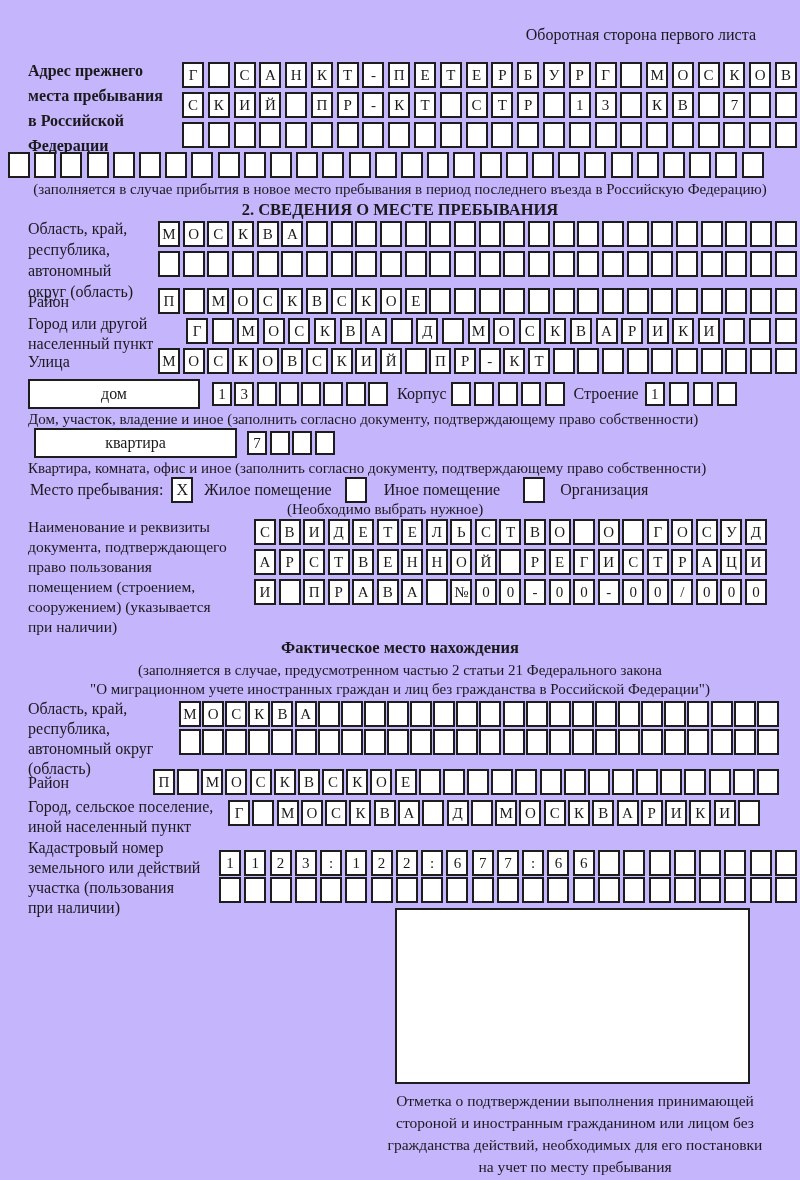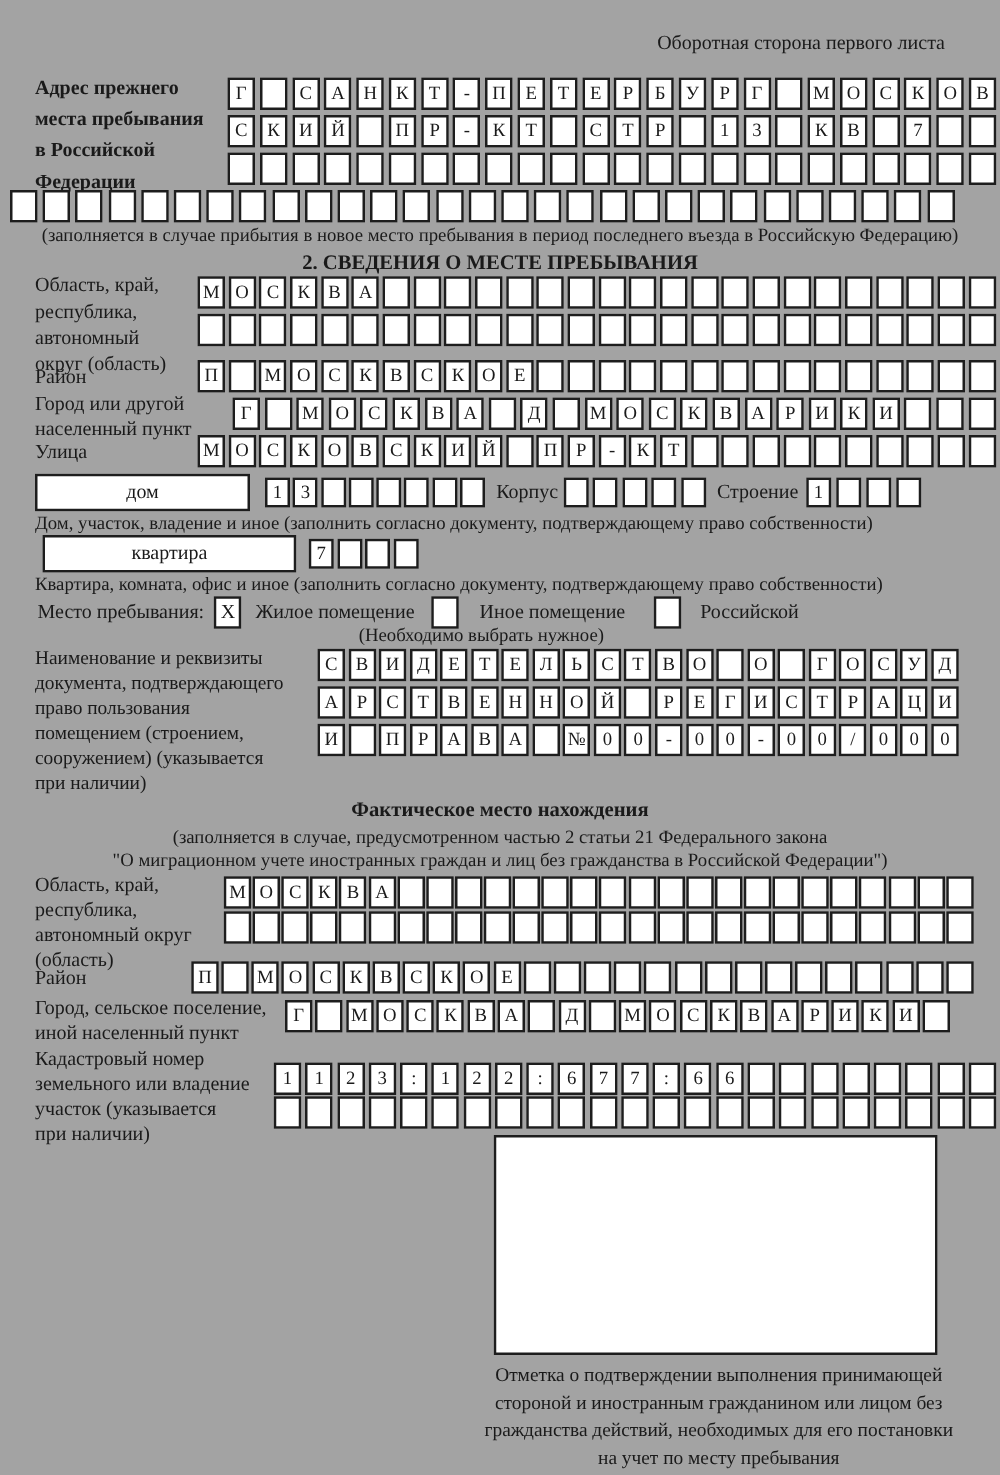--- a/index.html
+++ b/index.html
@@ -1,17 +1,17 @@
 <!DOCTYPE html>
 <html><head>
 <meta charset="utf-8">
 <style>
   html,body{margin:0;padding:0;background:#ffffff;}
   #page{
-    position:relative;width:800px;height:1180px;background:#a3a3a3;
+    position:relative;width:800px;height:1180px;background:#c4b5fd;
     font-family:"Liberation Serif","DejaVu Serif",serif;color:#1a1a1a;overflow:hidden;
   }
   .abs{position:absolute;}
   .hdr{font-size:16px;}
   .lbl{font-size:16px;line-height:25px;}
   .lbl-tight{font-size:15.5px;line-height:20px;}
   .caption{font-size:15px;white-space:nowrap;}
   .title{font-size:16.5px;font-weight:bold;text-align:center;width:100%;}
   .note{font-size:15px;text-align:center;width:100%;}
   .cellrow{position:absolute;display:flex;justify-content:space-between;}
@@ -356,21 +356,21 @@
   </div>
   <div class="abs caption" style="left:28px;top:460px;">Квартира, комната, офис и иное (заполнить согласно документу, подтверждающему право собственности)</div>
 
   <div class="hrow" style="left:30px;top:477px;text-align:center;">
     <span class="inlbl">Место пребывания:</span>
     <span class="chk" style="margin-left:8px;">X</span>
     <span class="inlbl" style="margin-left:11px;">Жилое помещение</span>
     <span class="chk" style="margin-left:13px;"></span>
     <span class="inlbl" style="margin-left:17px;">Иное помещение</span>
     <span class="chk" style="margin-left:23px;"></span>
-    <span class="inlbl" style="margin-left:15px;">Российской</span>
+    <span class="inlbl" style="margin-left:15px;">Организация</span>
   </div>
   <div class="abs caption" style="left:287px;top:501px;">(Необходимо выбрать нужное)</div>
 
   <div class="abs lbl-tight" style="left:28px;top:517px;">
       <div>Наименование и реквизиты</div>
       <div>документа, подтверждающего</div>
       <div>право пользования</div>
       <div>помещением (строением,</div>
       <div>сооружением) (указывается</div>
       <div>при наличии)</div>
@@ -566,22 +566,22 @@
       <span class="cell">А</span>
       <span class="cell">Р</span>
       <span class="cell">И</span>
       <span class="cell">К</span>
       <span class="cell">И</span>
       <span class="cell"></span>
     </div>
 
   <div class="abs lbl-tight" style="left:28px;top:838px;font-size:16px;">
       <div>Кадастровый номер</div>
-      <div>земельного или владение</div>
-      <div>участок (указывается</div>
+      <div>земельного или действий</div>
+      <div>участка (пользования</div>
       <div>при наличии)</div>
     </div>
   <div class="cellrow" style="left:219px;top:850px;width:578px;">
       <span class="cell">1</span>
       <span class="cell">1</span>
       <span class="cell">2</span>
       <span class="cell">3</span>
       <span class="cell">:</span>
       <span class="cell">1</span>
       <span class="cell">2</span>

